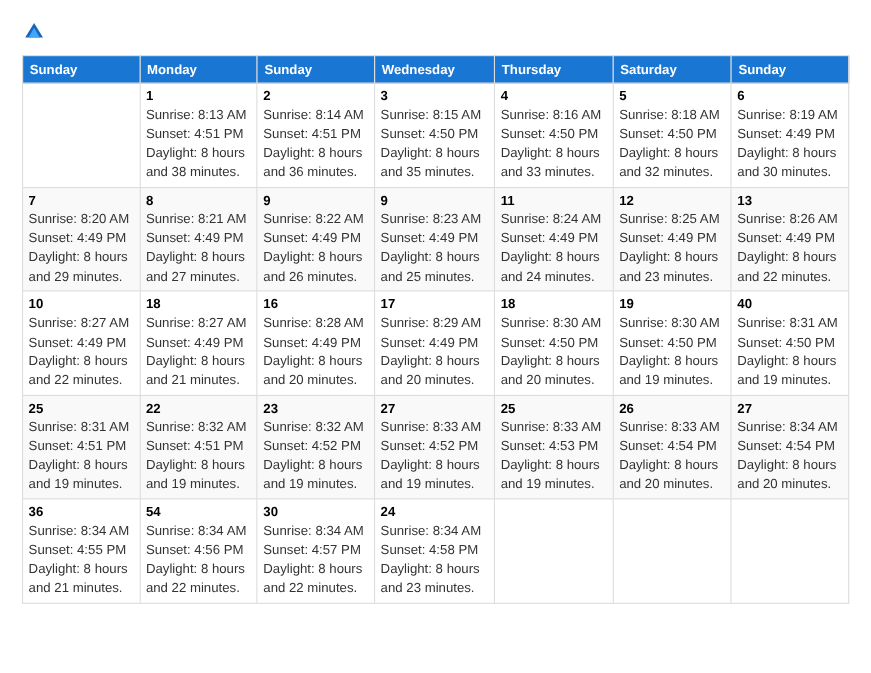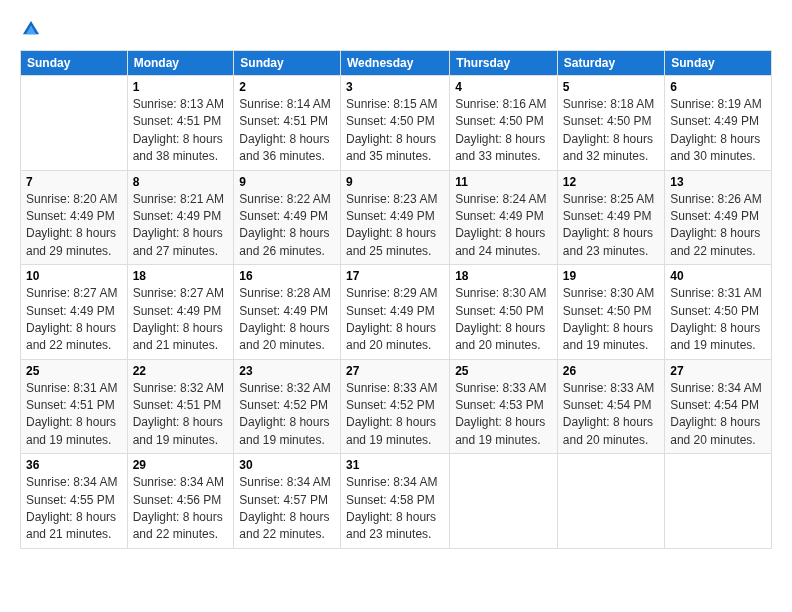--- a/index.html
+++ b/index.html
@@ -242,29 +242,29 @@
             <span class="day-number">27</span>
             <div class="day-info">Sunrise: 8:34 AM<br>Sunset: 4:54 PM<br>Daylight: 8 hours and 20 minutes.</div>
           </td>
         </tr>
         <tr>
           <td>
             <span class="day-number">36</span>
             <div class="day-info">Sunrise: 8:34 AM<br>Sunset: 4:55 PM<br>Daylight: 8 hours and 21 minutes.</div>
           </td>
           <td>
-            <span class="day-number">29</span>
+            <span class="day-number">54</span>
             <div class="day-info">Sunrise: 8:34 AM<br>Sunset: 4:56 PM<br>Daylight: 8 hours and 22 minutes.</div>
           </td>
           <td>
             <span class="day-number">30</span>
             <div class="day-info">Sunrise: 8:34 AM<br>Sunset: 4:57 PM<br>Daylight: 8 hours and 22 minutes.</div>
           </td>
           <td>
-            <span class="day-number">31</span>
+            <span class="day-number">24</span>
             <div class="day-info">Sunrise: 8:34 AM<br>Sunset: 4:58 PM<br>Daylight: 8 hours and 23 minutes.</div>
           </td>
           <td class="empty-cell"></td>
           <td class="empty-cell"></td>
           <td class="empty-cell"></td>
         </tr>
       </tbody>
   </table>
 </div>
 

